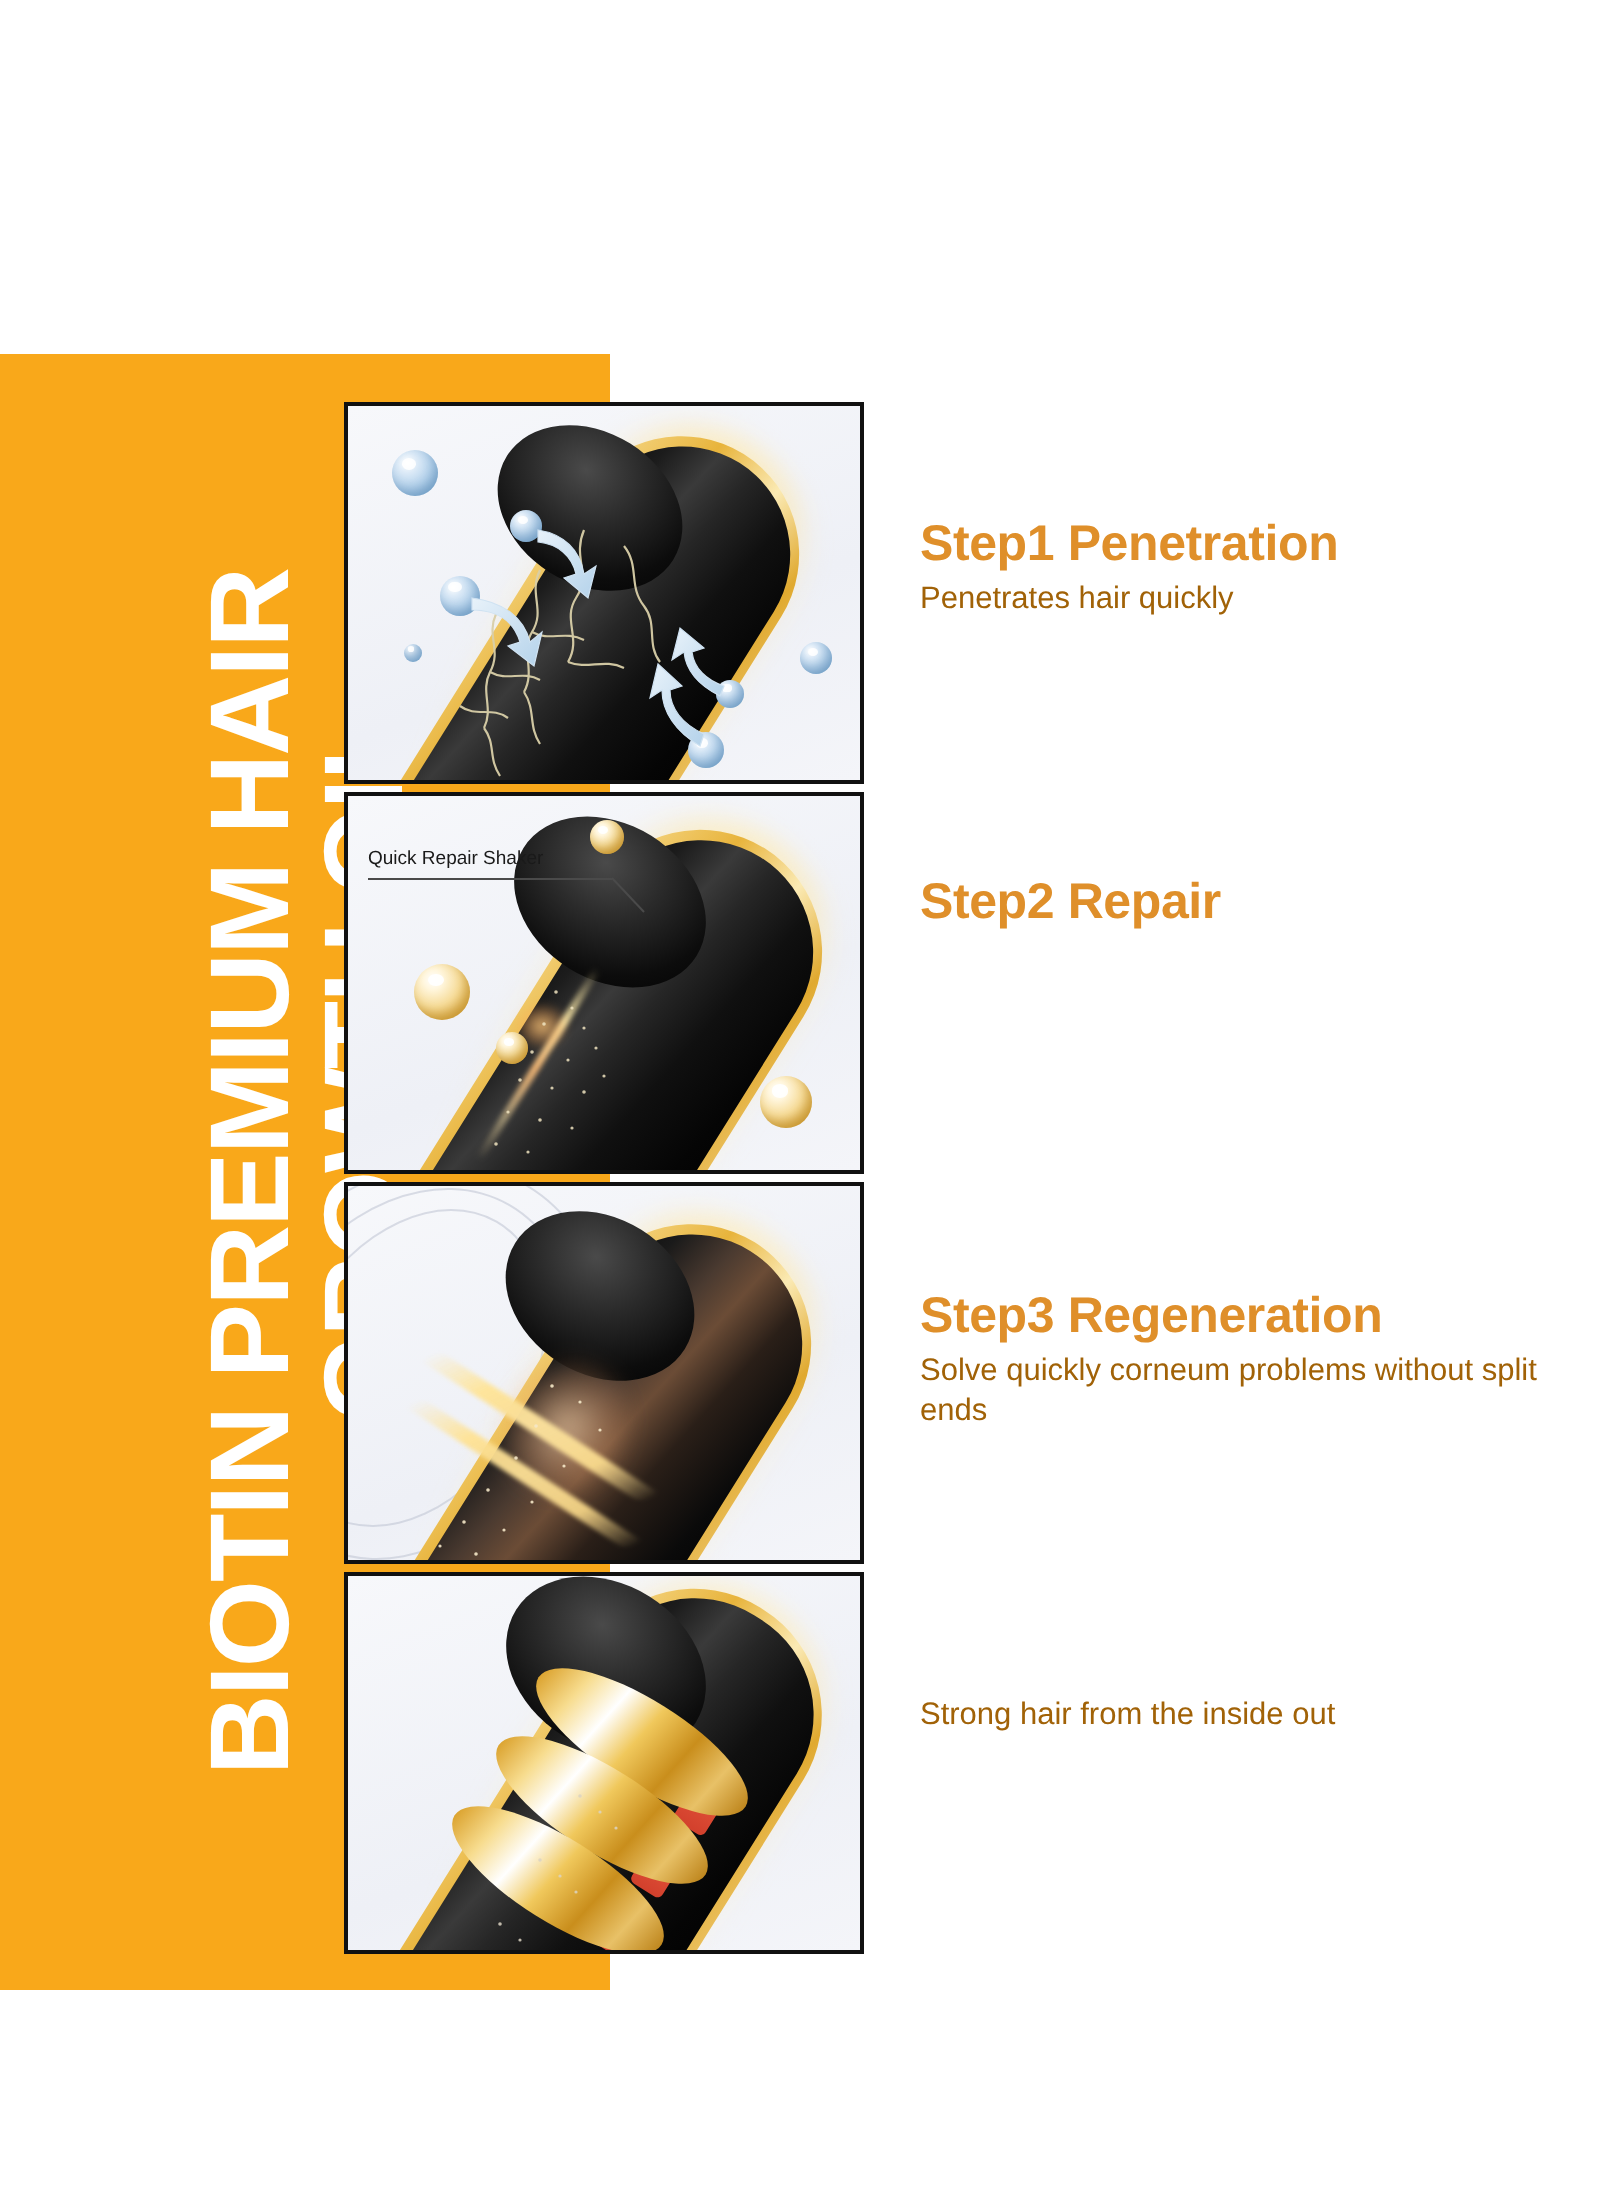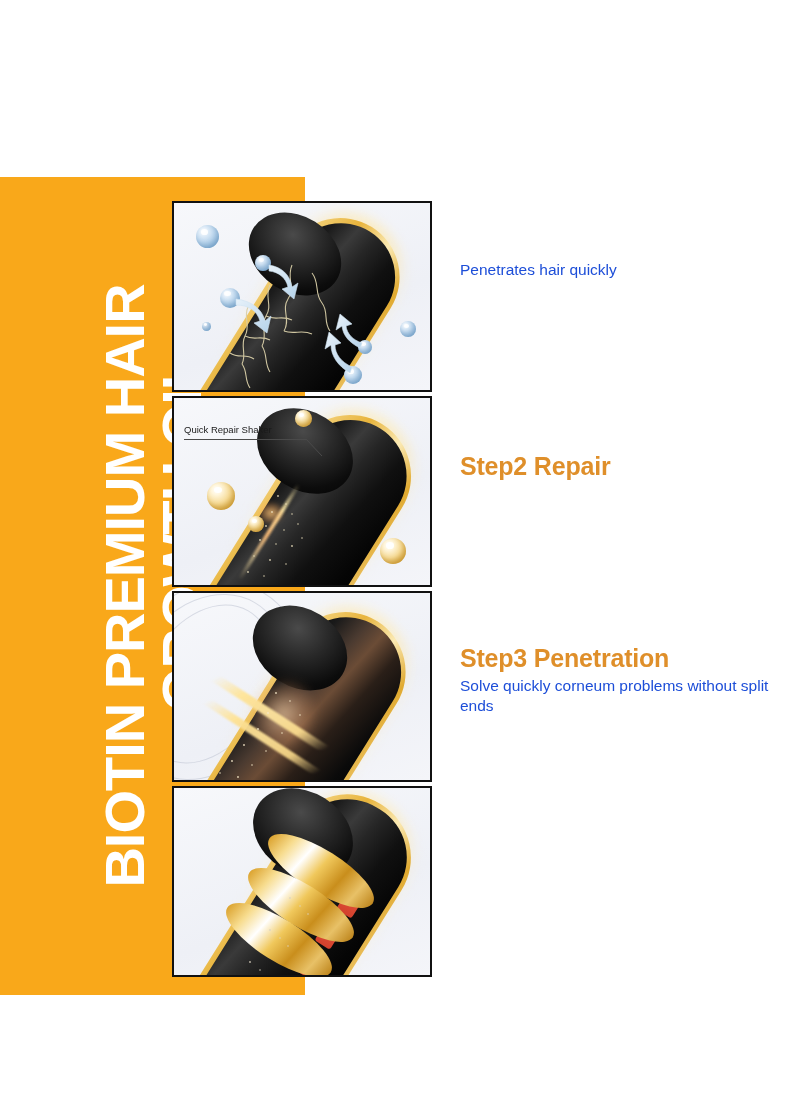--- a/index.html
+++ b/index.html
@@ -201,35 +201,35 @@
   .steps {
     position: absolute;
     left: 460px;
     top: 201px;
     width: 330px;
     height: 771px;
   }
 
   .step-block { position: absolute; left: 0; width: 330px; }
   .step-b1 { top: 57px; }
-  .step-b2 { top: 251px; }
+  .step-b2 { top: 236px; }
   .step-b3 { top: 443px; }
   .step-b4 { top: 645px; }
 
   .step-title {
     color: #DF8F2A;
     font-size: 25px;
     font-weight: bold;
     line-height: 1.18;
     letter-spacing: -0.2px;
     white-space: nowrap;
   }
 
   .step-desc {
-    color: #1d4ed8;
+    color: #a16207;
     font-size: 15.5px;
     line-height: 1.33;
     margin-top: 2px;
   }
 </style>
 </head>
 <body>
 
 <div id="page">
 
@@ -433,30 +433,32 @@
         </svg>
 
       </div>
     </div>
 
   </div>
 
   <div class="steps">
 
     <div class="step-block step-b1">
+      <div class="step-title">Step1 Penetration</div>
       <div class="step-desc">Penetrates hair quickly</div>
     </div>
 
     <div class="step-block step-b2">
       <div class="step-title">Step2 Repair</div>
     </div>
 
     <div class="step-block step-b3">
-      <div class="step-title">Step3 Penetration</div>
+      <div class="step-title">Step3 Regeneration</div>
       <div class="step-desc">Solve quickly corneum problems without split ends</div>
     </div>
 
     <div class="step-block step-b4">
+      <div class="step-desc">Strong hair from the inside out</div>
     </div>
 
   </div>
 
 </div>
 
 </body></html>

